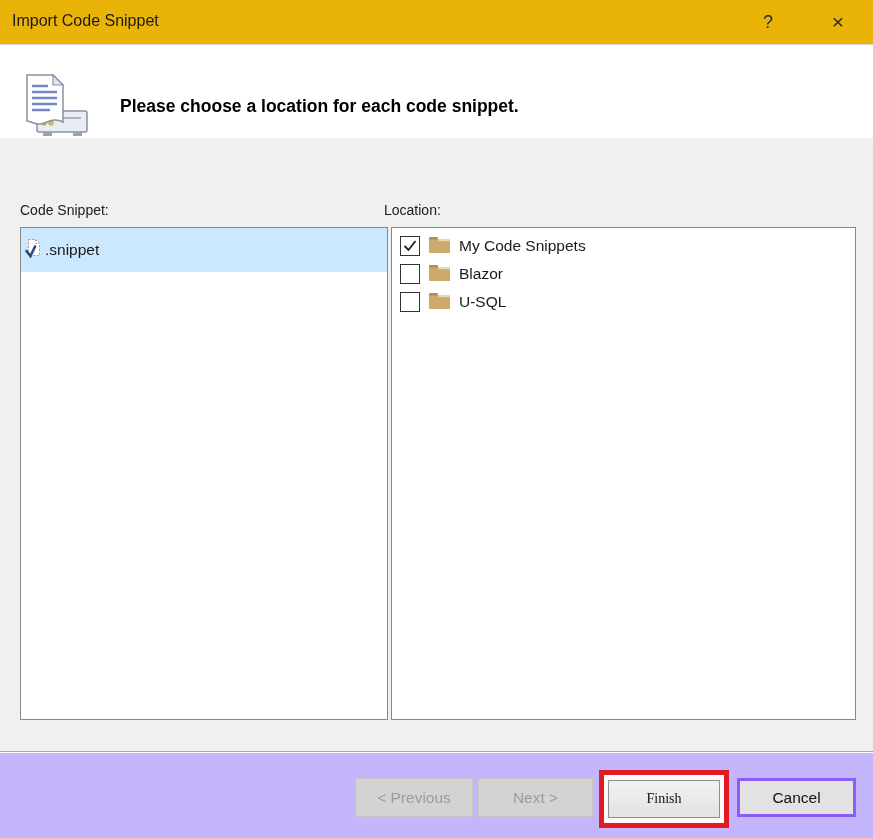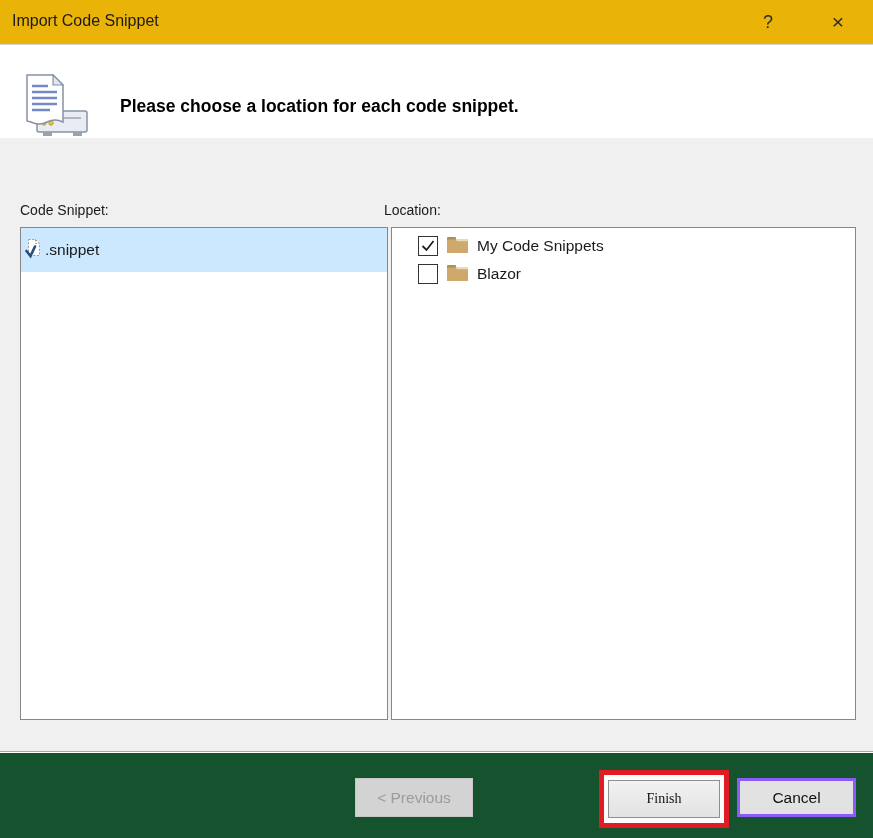--- a/index.html
+++ b/index.html
@@ -32,29 +32,29 @@
 
   .list-panel { position:absolute; left:20px;  top:89px; width:368px; height:493px;
                 background:#ffffff; border:1px solid #878787; overflow:hidden; }
   .tree-panel { position:absolute; left:391px; top:89px; width:465px; height:493px;
                 background:#ffffff; border:1px solid #878787; overflow:hidden; }
 
   .list-row { height:44px; display:flex; align-items:center; font-size:15.5px;
               background:#cbe8ff; cursor:default; }
   .list-row .file-ic { margin:0 3px 0 4px; flex:0 0 auto; }
 
-  .tree { padding-top:4px;margin-left:18px; }
+  .tree { padding-top:4px; }
   .tree-row { height:28px; display:flex; align-items:center; padding-left:8px;
               font-size:15.5px; cursor:default; }
   .checkbox { width:20px; height:20px; background:#ffffff; border:1px solid #333333;
               margin-right:9px; display:flex; align-items:center; justify-content:center; flex:0 0 auto; }
   .folder-ic { margin-right:9px; flex:0 0 auto; }
 
   
-  .footer { position:absolute; top:753px; left:0; width:873px; height:85px; background:#14532d; }
+  .footer { position:absolute; top:753px; left:0; width:873px; height:85px; background:#c4b5fd; }
   .btn { position:absolute; top:25px; height:39px; font-family:"Liberation Sans", sans-serif;
          font-size:15.5px; display:flex; align-items:center; justify-content:center; cursor:default; }
   .btn.disabled { background:#d3d3d3; color:#9b9b9b; border:1px solid #c6c6c6; }
   #previous-btn { left:355px; width:118px; }
   #next-btn     { left:478px; width:115px; }
   #cancel-btn   { left:737px; width:119px; background:#e2e2e2; border:3px solid #8b5cf6; color:#111; }
 
   .annotation-box { position:absolute; left:599px; top:17px; width:130px; height:58px;
                     border:5px solid #e01b24; background:#fcfcfc;
                     display:flex; align-items:center; justify-content:center; }
@@ -147,26 +147,38 @@
           <span class="folder-ic">
             <svg width="21" height="17" viewBox="0 0 21 17">
               <rect x="0" y="1" width="9" height="6" rx="1" fill="#b08e58"></rect>
               <rect x="0" y="3.5" width="21" height="13.5" rx="0.5" fill="#cda96b"></rect>
               <rect x="9.5" y="3.5" width="11.5" height="1.7" fill="#ecdcb4"></rect>
             </svg>
           </span>
           <span>Blazor</span>
         </div>
 
+        <div class="tree-row">
+          <span class="checkbox"></span>
+          <span class="folder-ic">
+            <svg width="21" height="17" viewBox="0 0 21 17">
+              <rect x="0" y="1" width="9" height="6" rx="1" fill="#b08e58"></rect>
+              <rect x="0" y="3.5" width="21" height="13.5" rx="0.5" fill="#cda96b"></rect>
+              <rect x="9.5" y="3.5" width="11.5" height="1.7" fill="#ecdcb4"></rect>
+            </svg>
+          </span>
+          <span>U-SQL</span>
+        </div>
 
       </div>
     </div>
   </div>
 
   <div class="footer">
     <button class="btn disabled" id="previous-btn">&lt; Previous</button>
+    <button class="btn disabled" id="next-btn">Next &gt;</button>
     <div class="annotation-box">
       <button id="finish-btn">Finish</button>
     </div>
     <button class="btn" id="cancel-btn">Cancel</button>
   </div>
 
 </div>
 
 </body></html>

